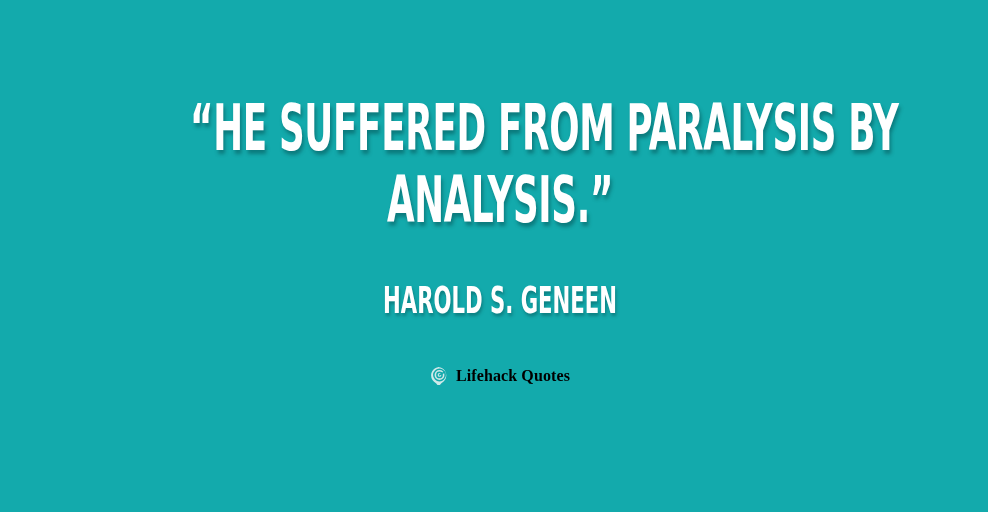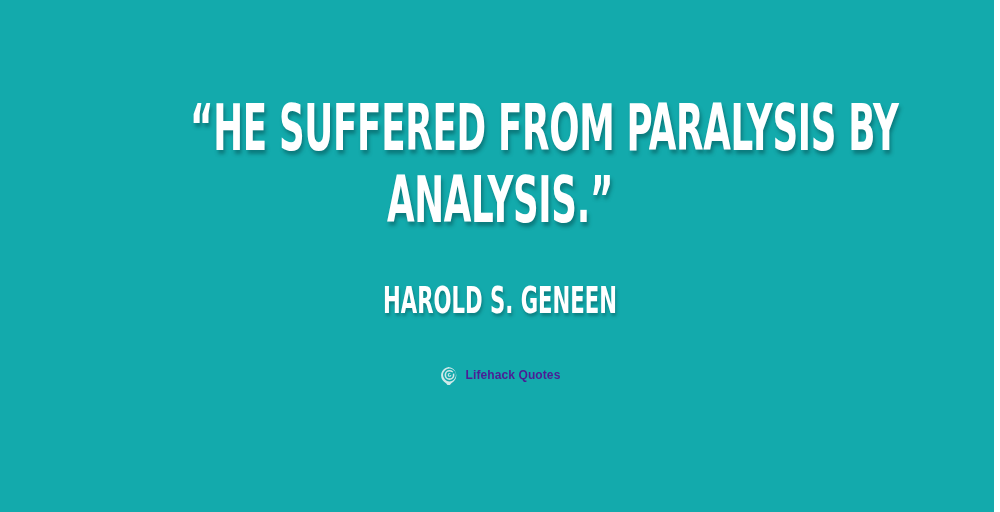--- a/index.html
+++ b/index.html
@@ -12,21 +12,20 @@
     overflow: hidden;
     font-family: "Liberation Sans", sans-serif;
   }
 
   #quote-card {
     position: relative;
     width: 988px;
     height: 512px;
     background: #13AAAC;
     display: block;
-    padding-left: 6px;
     -webkit-font-smoothing: antialiased;
   }
 
   
   #quote-text {
     position: absolute;
     left: 0;
     top: 92px;
     width: 1000px;
     text-align: center;
@@ -77,24 +76,24 @@
     justify-content: center;
     gap: 7px;
   }
   #brand-mark {
     width: 19px;
     height: 19px;
     display: block;
     flex: 0 0 auto;
   }
   #brand-name {
-    color: #4c1d95;
-    font-family: Liberation Sans, sans-serif;
+    color: #000000;
+    font-family: Liberation Serif, serif;
     font-weight: bold;
-    font-size: 12px;
+    font-size: 16px;
     line-height: 19px;
     letter-spacing: 0.1px;
     white-space: nowrap;
   }
 </style>
 </head>
 <body>
 
 <div id="quote-card">
 

